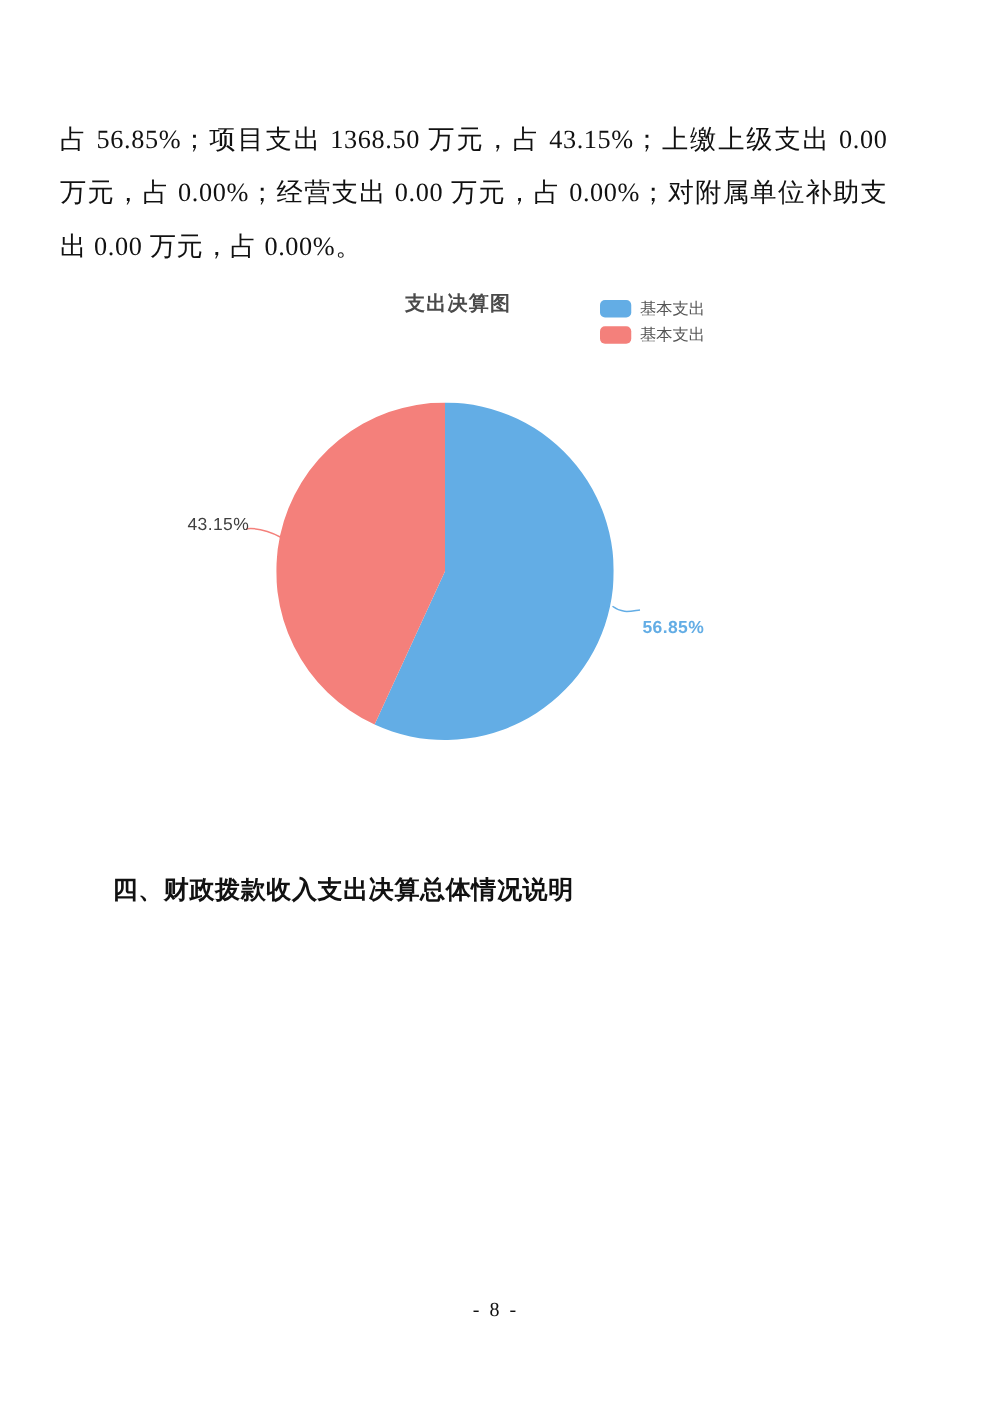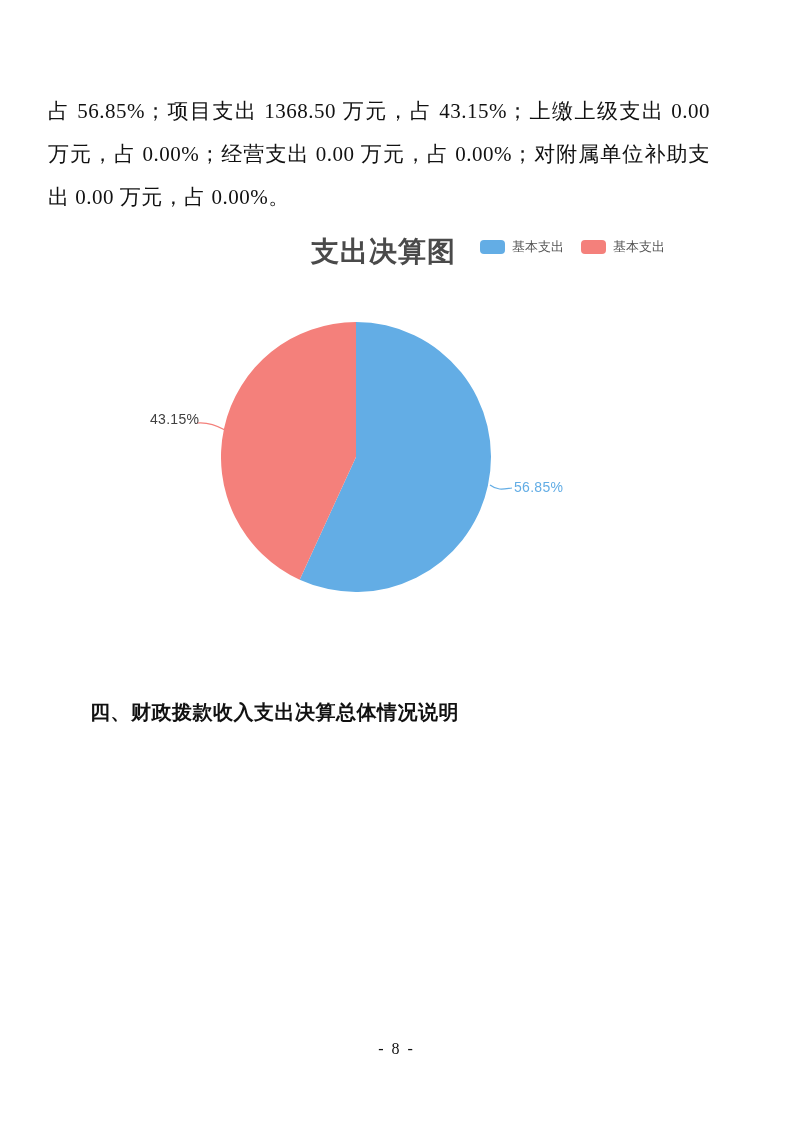--- a/index.html
+++ b/index.html
@@ -20,32 +20,32 @@
   }
   .h-four{margin-top:32px;}
   .h-five{margin-top:0;}
   .h-sub{margin-top:-4px;}
   
   .chart-block{
     position:relative;height:432px;margin-top:8px;
     font-family:"Liberation Sans","DejaVu Sans",sans-serif;
   }
   .chart-title{
-    position:absolute;left:263px;top:6px;font-size:28px;font-weight:bold;
+    position:absolute;left:276px;top:6px;font-size:16px;font-weight:bold;
     color:#4a4a4a;letter-spacing:1px;
   }
-  .legend{position:absolute;left:432px;top:11px;display:flex;flex-direction:row;gap:17px;}
+  .legend{position:absolute;left:432px;top:11px;display:flex;flex-direction:column;gap:3px;}
   .legend-row{display:flex;align-items:center;gap:7px;}
   .legend-swatch{width:25px;height:14px;border-radius:4px;background:#ccc;}
   .legend-label{font-size:13px;color:#555;}
   .pie-svg{position:absolute;left:173px;top:95px;width:270px;height:270px;}
   .leader-svg{position:absolute;left:0;top:0;width:635px;height:432px;pointer-events:none;}
   .pct-label{position:absolute;font-size:14px;letter-spacing:0.3px;}
   .pct-left{left:102px;top:184px;}
-  .pct-right{left:466px;top:252px;}
+  .pct-right{left:466px;top:266px;font-weight:bold;}
   
   .footer{
     position:absolute;left:0;top:1040px;width:793px;text-align:center;
     font-size:16px;color:#111;letter-spacing:2px;
   }
 </style>
 </head>
 <body>
 
 <div class="content">

